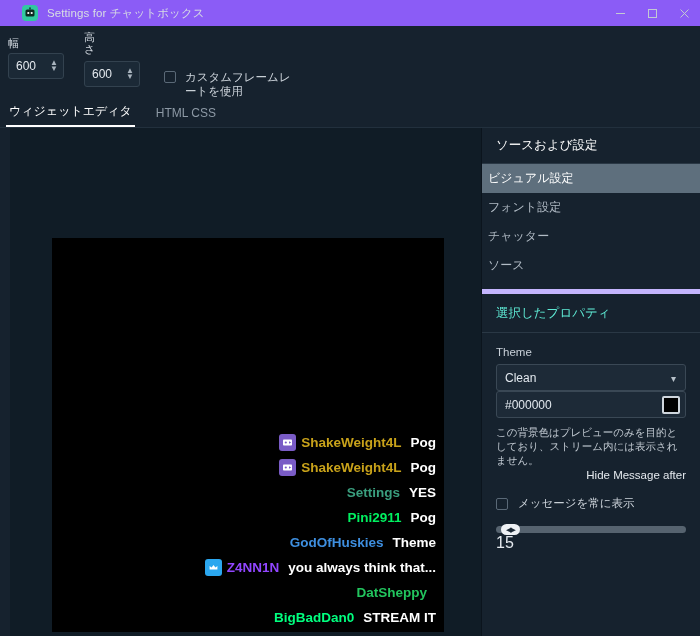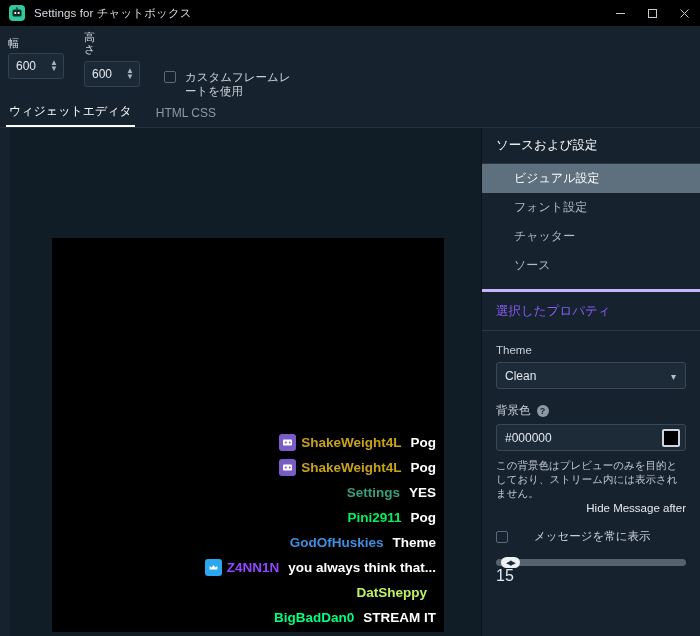--- a/index.html
+++ b/index.html
@@ -11,24 +11,24 @@
   }
   .app {
     position: relative;
     width: 700px; height: 636px;
     background: #16222e;
   }
 
   
   .titlebar {
     height: 26px;
-    background: #000000;
+    background: #8b5cf6;
     display: flex;
     align-items: center;
-    padding-left: 9px;
+    padding-left: 22px;
     position: relative;
   }
   .app-icon {
     width: 16px; height: 16px;
     border-radius: 4px;
     background: #31c8a0;
     display: flex; align-items: center; justify-content: center;
     flex: 0 0 auto;
   }
   .app-icon svg { display: block; }
@@ -180,32 +180,32 @@
     border-left: 1px solid #0b141d;
     display: flex; flex-direction: column;
   }
   .side-section-title {
     padding: 9px 14px 9px 14px;
     font-size: 12.5px;
     color: #ffffff;
   }
   .side-divider { height: 1px; background: #2a3845; }
   .side-item {
-    padding: 6px 32px;
+    padding: 6px 6px;
     font-size: 12px;
     color: #b2bcc6;
   }
   .side-item.active {
     background: #5e6f7d;
     color: #ffffff;
   }
   .props-header {
     padding: 11px 14px 10px 14px;
-    font-size: 12.5px; color: #8b5cf6;
-    border-top: 3px solid #c4b5fd;
+    font-size: 12.5px; color: #5eead4;
+    border-top: 5px solid #c4b5fd;
     border-bottom: 1px solid #2a3845;
   }
   .props-body { padding: 13px 14px 0 14px; }
   .prop-label {
     font-size: 11.5px; color: #c9d1d9;
     margin-bottom: 6px;
     display: flex; align-items: center;
   }
   .help-icon {
     width: 12px; height: 12px;
@@ -250,21 +250,21 @@
     color: #e4e9ee;
     margin-top: 1px;
     line-height: 15px;
     text-align: right;
   }
   .always-row {
     display: flex; align-items: center;
     margin-top: 13px;
   }
   .always-row .cb-label2 {
-    margin-left: 26px;
+    margin-left: 10px;
     font-size: 11.5px; color: #ced5dc;
   }
   .slider {
     margin-top: 13px;
     position: relative;
     height: 10px;
   }
   .slider-track {
     position: absolute; left: 0; right: 0; top: 2px;
     height: 7px; border-radius: 4px;
@@ -398,21 +398,21 @@
             <span class="badge prime">
               <svg width="11" height="11" viewBox="0 0 11 11">
                   <path d="M1.6 7.6 L1.6 4 L3.6 5.4 L5.5 3 L7.4 5.4 L9.4 4 L9.4 7.6 Z" fill="#ffffff"></path>
                 </svg>
             </span>
             <span class="uname" style="color:#9146ff">Z4NN1N</span>
             <span class="msg">you always think that...</span>
           </div>
 
           <div class="chatline">
-            <span class="uname" style="color:#bef264">DatSheppy</span>
+            <span class="uname" style="color:#22c55e">DatSheppy</span>
             <span class="msg"></span>
           </div>
 
           <div class="chatline">
             <span class="uname" style="color:#00ff7f">BigBadDan0</span>
             <span class="msg">STREAM IT</span>
           </div>
 
         </div>
       </div>
@@ -430,24 +430,20 @@
 
       <div class="props-body">
         <div class="prop-label">
           <span>Theme</span>
         </div>
         <div class="select-box">
           <span>Clean</span>
           <span class="caret">▾</span>
         </div>
 
-        <div class="prop-label" style="margin-top:14px;">
-          <span>背景色</span>
-          <span class="help-icon">?</span>
-        </div>
         <div class="color-box">
           <span>#000000</span>
           <span class="color-swatch"></span>
         </div>
 
         <div class="helper-text">この背景色はプレビューのみを目的としており、ストリーム内には表示されません。</div>
         <div class="hide-after">Hide Message after</div>
 
         <div class="always-row">
           <div class="cbox"></div>

